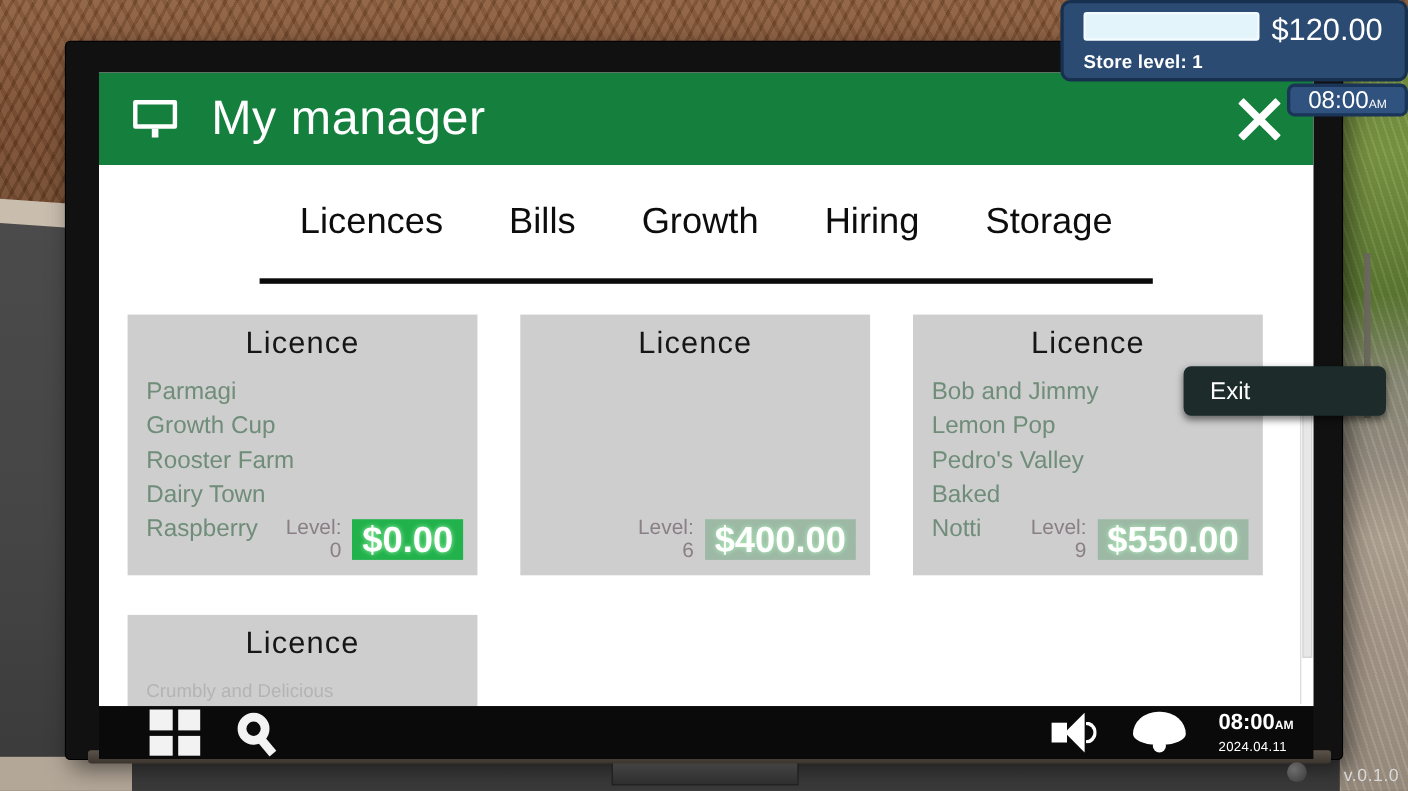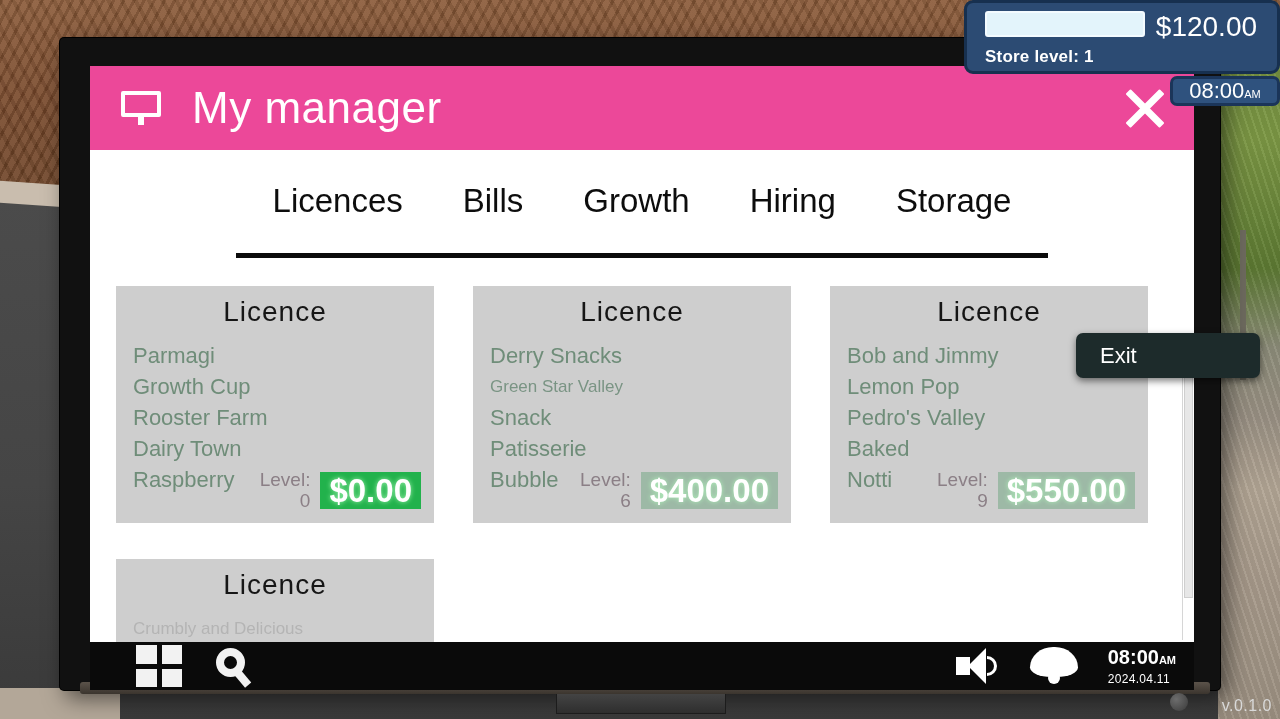--- a/index.html
+++ b/index.html
@@ -73,21 +73,21 @@
     border-radius:3px;
   }
 
   
   #app {
     position:absolute; left:90px; top:66px; width:1104px; height:576px;
     background:#ffffff;
     overflow:hidden;
   }
   .titlebar{
-    height:84px; background:#ec4899;
+    height:84px; background:#15803d;
     display:flex; align-items:center; padding:0 22px 0 28px;
     position:relative;
   }
   .tb-icon{ width:46px; height:34px; position:relative; flex:0 0 auto; }
   .tb-icon .mon{
     position:absolute; left:3px; top:0; width:40px; height:26px;
     border:4px solid #fff; border-radius:2px;
   }
   .tb-icon .stand{
     position:absolute; left:20px; top:26px; width:6px; height:8px; background:#fff;
@@ -318,27 +318,20 @@
           <div class="lvl">
             <div>Level:</div>
             <div>0</div>
           </div>
           <div class="price zero">$0.00</div>
         </div>
       </div>
 
       <div class="card">
         <div class="card-title">Licence</div>
-        <ul class="card-list">
-          <li>Derry Snacks</li>
-          <li class="small">Green Star Valley</li>
-          <li>Snack</li>
-          <li>Patisserie</li>
-          <li>Bubble</li>
-        </ul>
         <div class="card-footer">
           <div class="lvl">
             <div>Level:</div>
             <div>6</div>
           </div>
           <div class="price muted">$400.00</div>
         </div>
       </div>
 
       <div class="card">

